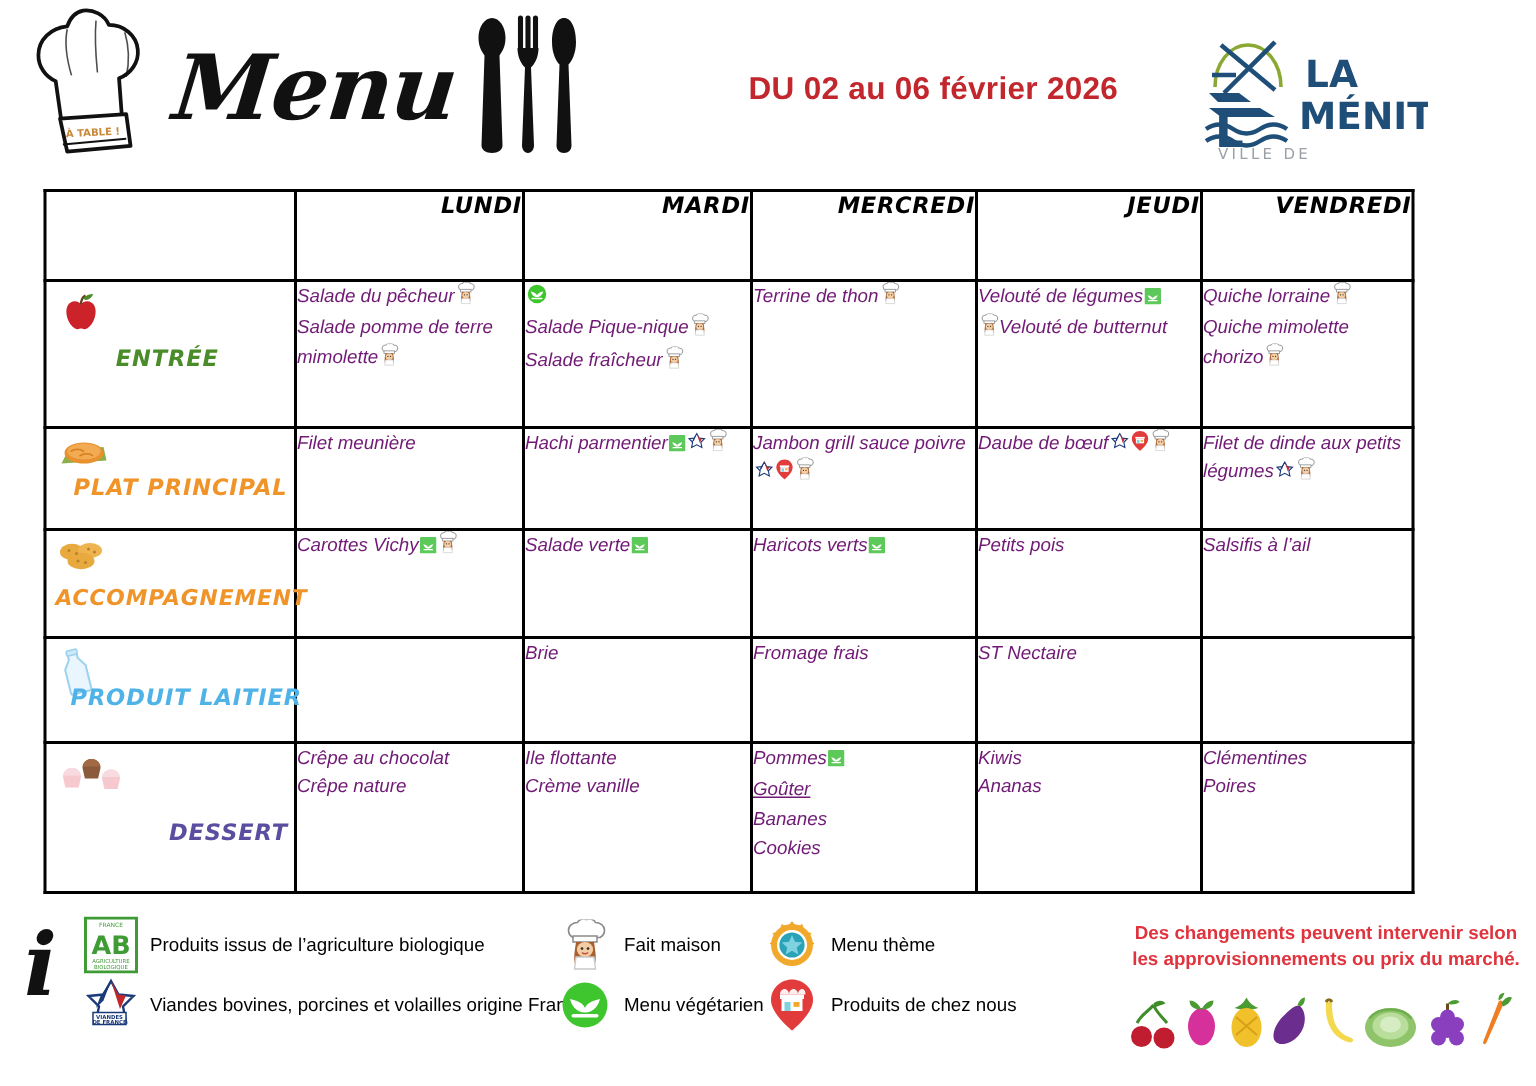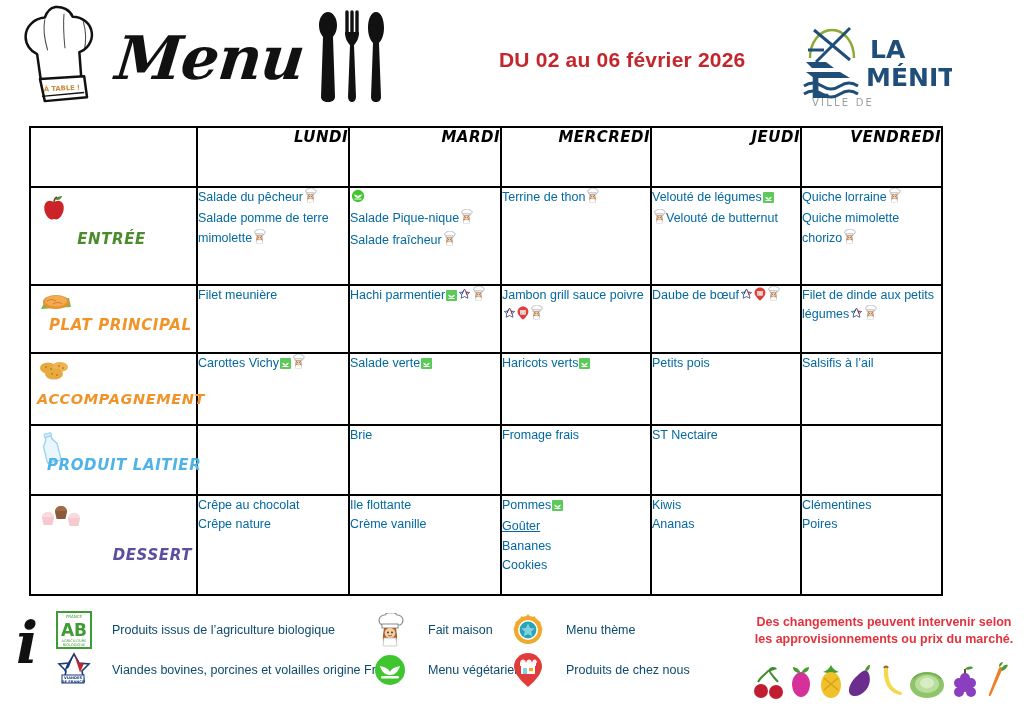--- a/index.html
+++ b/index.html
@@ -121,22 +121,23 @@
   .t-entree        { color:#4a8c2a; top: 42px; text-align:center; }
   .t-plat          { color:#f0942a; top: 30px; left: 18px; right: 4px; text-align:left; }
   .t-accomp        { color:#f0942a; top: 37px; left: 6px; right: 2px; font-size: 14.5px; text-align:left;}
   .t-laitier       { color:#4fb3e8; top: 30px; left: 16px; right: 2px; text-align:left;}
   .t-dessert       { color:#5b4ea0; top: 50px; text-align:right; }
 
   
   .cell {
     padding: 10px 6px 6px 8px;
     font-size: 12.5px;
-    color: #0369a1;
+    color: #701a75;
     line-height: 1.55;
+    font-style: italic;
   }
   .cell .item { display: block; white-space: normal; }
   .cell .item .txt { }
   .ul { text-decoration: underline; }
 
   
   tr.r-entree td  { height: 96px; }
   tr.r-plat td    { height: 66px; }
   tr.r-accomp td  { height: 70px; }
   tr.r-laitier td { height: 68px; }
@@ -172,22 +173,22 @@
     height: 40px;
   }
   .legend-row .lg-icon {
     width: 44px;
     display: flex;
     align-items: center;
     justify-content: center;
   }
   .legend-row .lg-text {
     font-size: 12.5px;
-    color: #0c4a6e;
-    margin-left: 16px;
+    color: #000000;
+    margin-left: 4px;
     white-space: nowrap;
   }
   #legend-col-1 { left: 52px; top: 10px; }
   #legend-col-2 { left: 368px; top: 10px; }
   #legend-col-3 { left: 506px; top: 10px; }
 
   #notice {
     position: absolute;
     right: 10px; top: 14px;
     width: 260px;

